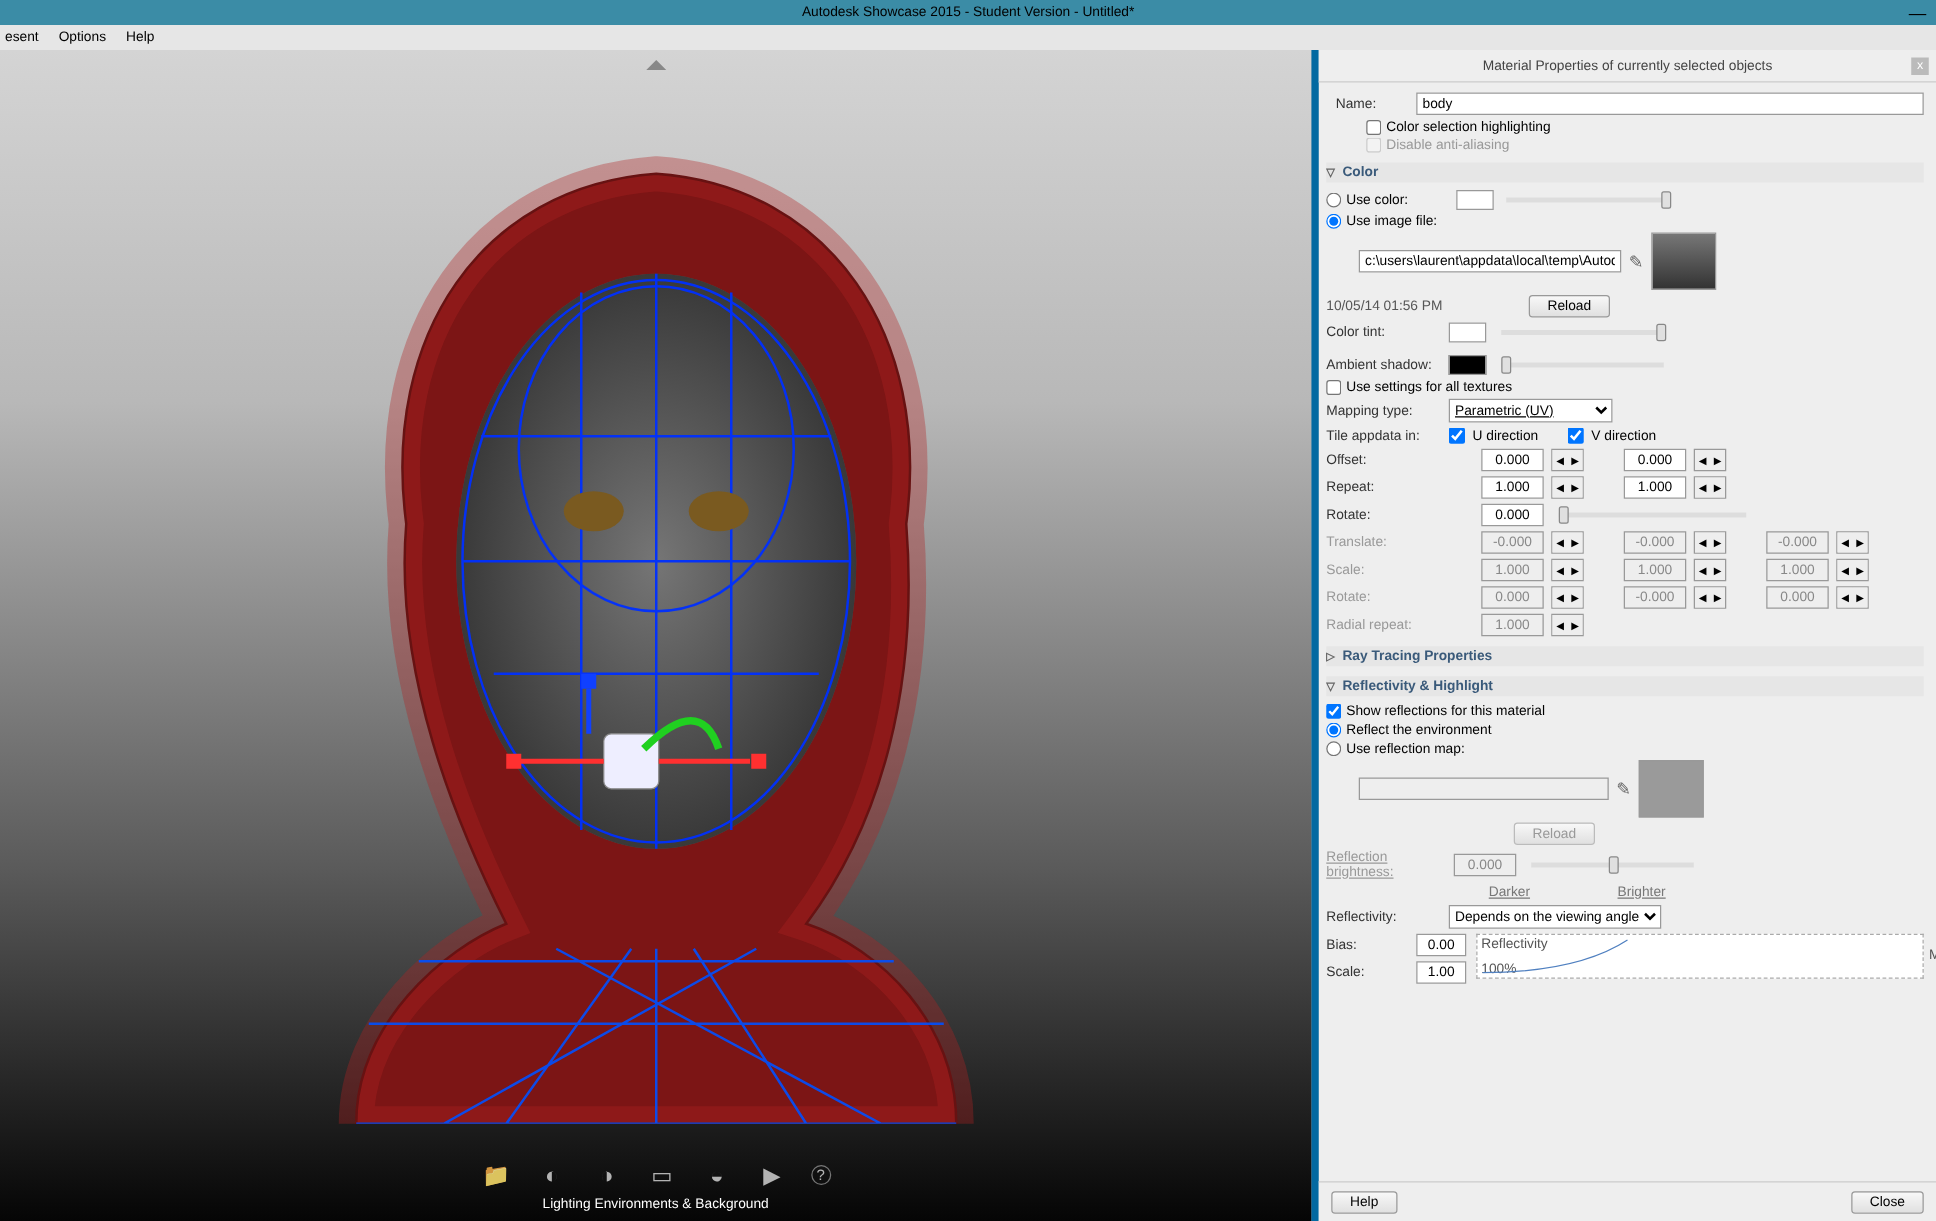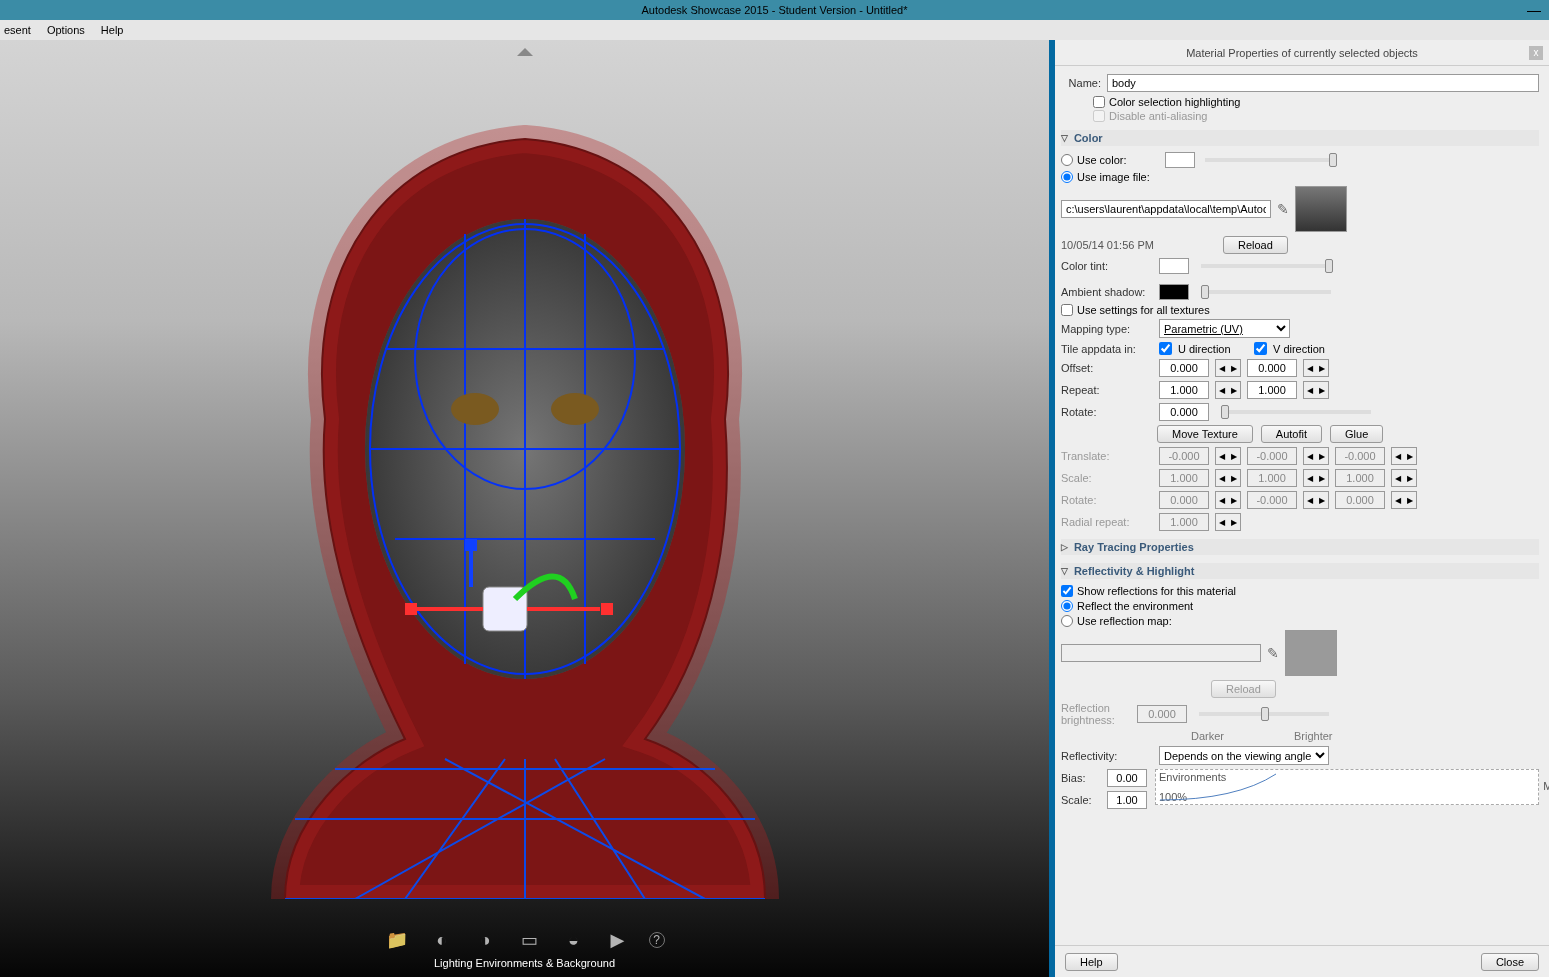--- a/index.html
+++ b/index.html
@@ -18,21 +18,21 @@
 .toolbar-bottom .label{color:#fff;font-size:11px;}
 .panel{width:500px;background:#eeeeee;border-left:6px solid #0369a1;display:flex;flex-direction:column;}
 .panel-title{background:#eee;border-bottom:1px solid #ccc;height:26px;display:flex;align-items:center;justify-content:center;position:relative;color:#444;}
 .panel-title .x{position:absolute;right:6px;width:14px;height:14px;background:#bbb;color:#fff;line-height:14px;text-align:center;font-size:10px;}
 .panel-body{flex:1;overflow-y:auto;overflow-x:hidden;padding:8px 10px 8px 6px;}
 .panel-body::-webkit-scrollbar{width:14px;}
 .panel-body::-webkit-scrollbar-thumb{background:#c9c9c9;border:1px solid #aaa;}
 .row{display:flex;align-items:center;margin-bottom:4px;gap:6px;}
 .lbl{width:92px;text-align:left;color:#333;}
 .lbl.disabled{color:#999;}
-.row input[type=text]{border:1px solid #999;height:18px;padding:0 4px;background:#fff;}
+.row input[type=text]{border:1px solid #999;height:18px;padding:0 4px;background:#fff;margin-left:26px;}
 .row input[type=text].disabled{background:#eee;color:#888;}
 .namefield{flex:1;}
 .checkbox-row{display:flex;align-items:center;gap:4px;margin-left:32px;margin-bottom:2px;}
 .checkbox-row.disabled{color:#999;}
 .checkbox-row input{width:12px;height:12px;}
 .section{margin-top:8px;}
 .section-head{display:flex;align-items:center;gap:6px;font-weight:bold;color:#3a5a7a;margin-bottom:6px;background:#e6e6e6;padding:2px 0;}
 .section-head .arrow{font-size:9px;color:#666;}
 .radio-row,.cb-row{display:flex;align-items:center;gap:4px;margin-bottom:3px;}
 .radio-row input,.cb-row input{width:12px;height:12px;}
@@ -230,25 +230,20 @@
               <span>▶</span>
             </div>
         </div>
         <div class="row">
           <div class="lbl">Rotate:</div>
           <input type="text" class="numbox" value="0.000" style="">
           <div class="slider" style="max-width:150px;">
               <div class="knob" style="left:0;"></div>
             </div>
         </div>
-        <div class="row" style="margin-left:96px;gap:8px;">
-          <button class="btn">Move Texture</button>
-          <button class="btn">Autofit</button>
-          <button class="btn">Glue</button>
-        </div>
 
         <div class="row">
           <div class="lbl disabled">Translate:</div>
           <input type="text" class="numbox disabled" value="-0.000" style="">
           <div class="spin">
               <span>◀</span>
               <span>▶</span>
             </div>
           <input type="text" class="numbox disabled" value="-0.000" style="">
           <div class="spin">
@@ -333,47 +328,47 @@
         </div>
         <div class="row">
           <input type="text" class="disabled" style="width: 200px;">
           <span class="eyedrop">✎</span>
           <div class="thumb" style="background:#9a9a9a;"></div>
         </div>
         <div class="row" style="margin-left:150px;">
           <button class="btn disabled">Reload</button>
         </div>
         <div class="row">
-          <div class="lbl disabled" style="width:70px;">Reflection brightness:</div>
+          <div class="lbl disabled" style="width:70px;text-decoration:underline;">Reflection brightness:</div>
           <input type="text" class="numbox disabled" value="0.000" style="">
           <div class="slider">
               <div class="knob" style="left:48%;"></div>
             </div>
         </div>
-        <div class="row" style="margin-left:130px;gap:70px;color:#777;">
+        <div class="row" style="margin-left:130px;gap:70px;color:#777;text-decoration:underline;">
           <span>Darker</span>
           <span>Brighter</span>
         </div>
         <div class="row">
           <div class="lbl">Reflectivity:</div>
           <select style="width:170px;"><option>Depends on the viewing angle</option></select>
         </div>
         <div class="row" style="align-items:flex-start;">
           <div style="display:flex;flex-direction:column;gap:4px;">
             <div class="row" style="margin:0;">
               <div class="lbl" style="width:40px;">Bias:</div>
               <input type="text" class="numbox" style="width: 40px;" value="0.00">
             </div>
             <div class="row" style="margin:0;">
               <div class="lbl" style="width:40px;">Scale:</div>
               <input type="text" class="numbox" style="width: 40px;" value="1.00">
             </div>
           </div>
           <div class="chart-box">
-            <span style="position:absolute;left:3px;top:1px;color:#555;">Environments</span>
+            <span style="position:absolute;left:3px;top:1px;color:#555;">Reflectivity</span>
             <span style="position:absolute;left:3px;bottom:1px;color:#555;">100%</span>
             <span style="position:absolute;right:-26px;top:10px;color:#555;">Max</span>
             <svg style="position:absolute;inset:0;" width="100%" height="100%">
                 <path d="M4 30 Q80 30 120 4" stroke="#5080c0" fill="none"></path>
               </svg>
           </div>
         </div>
       </div>
     </div>
 

